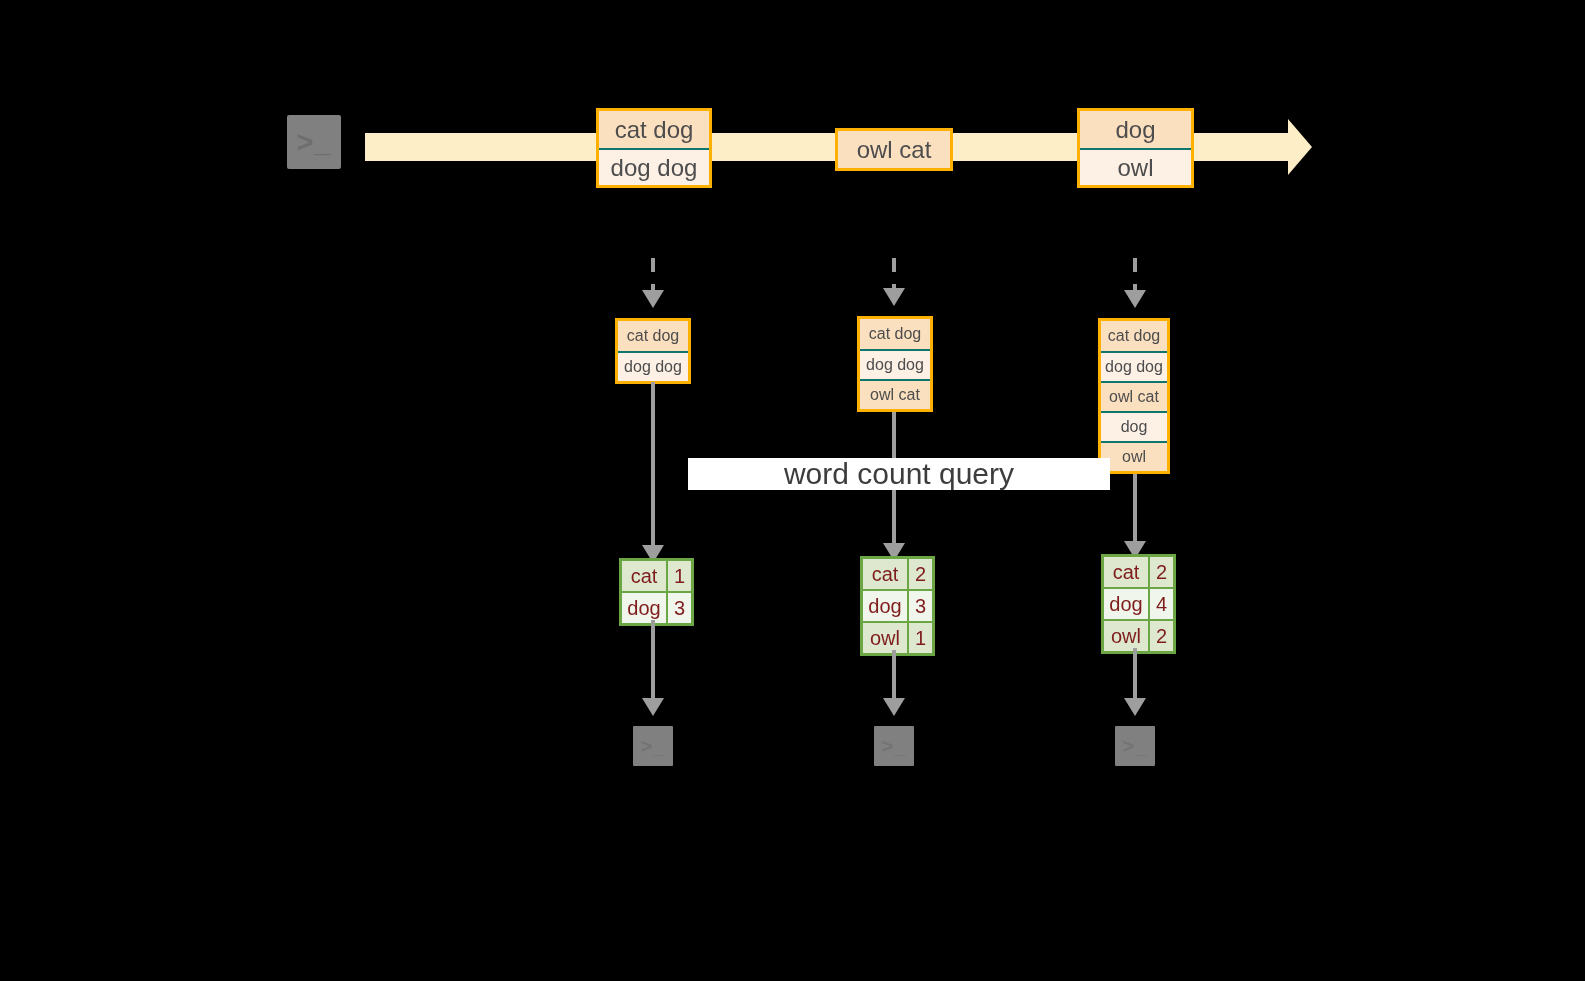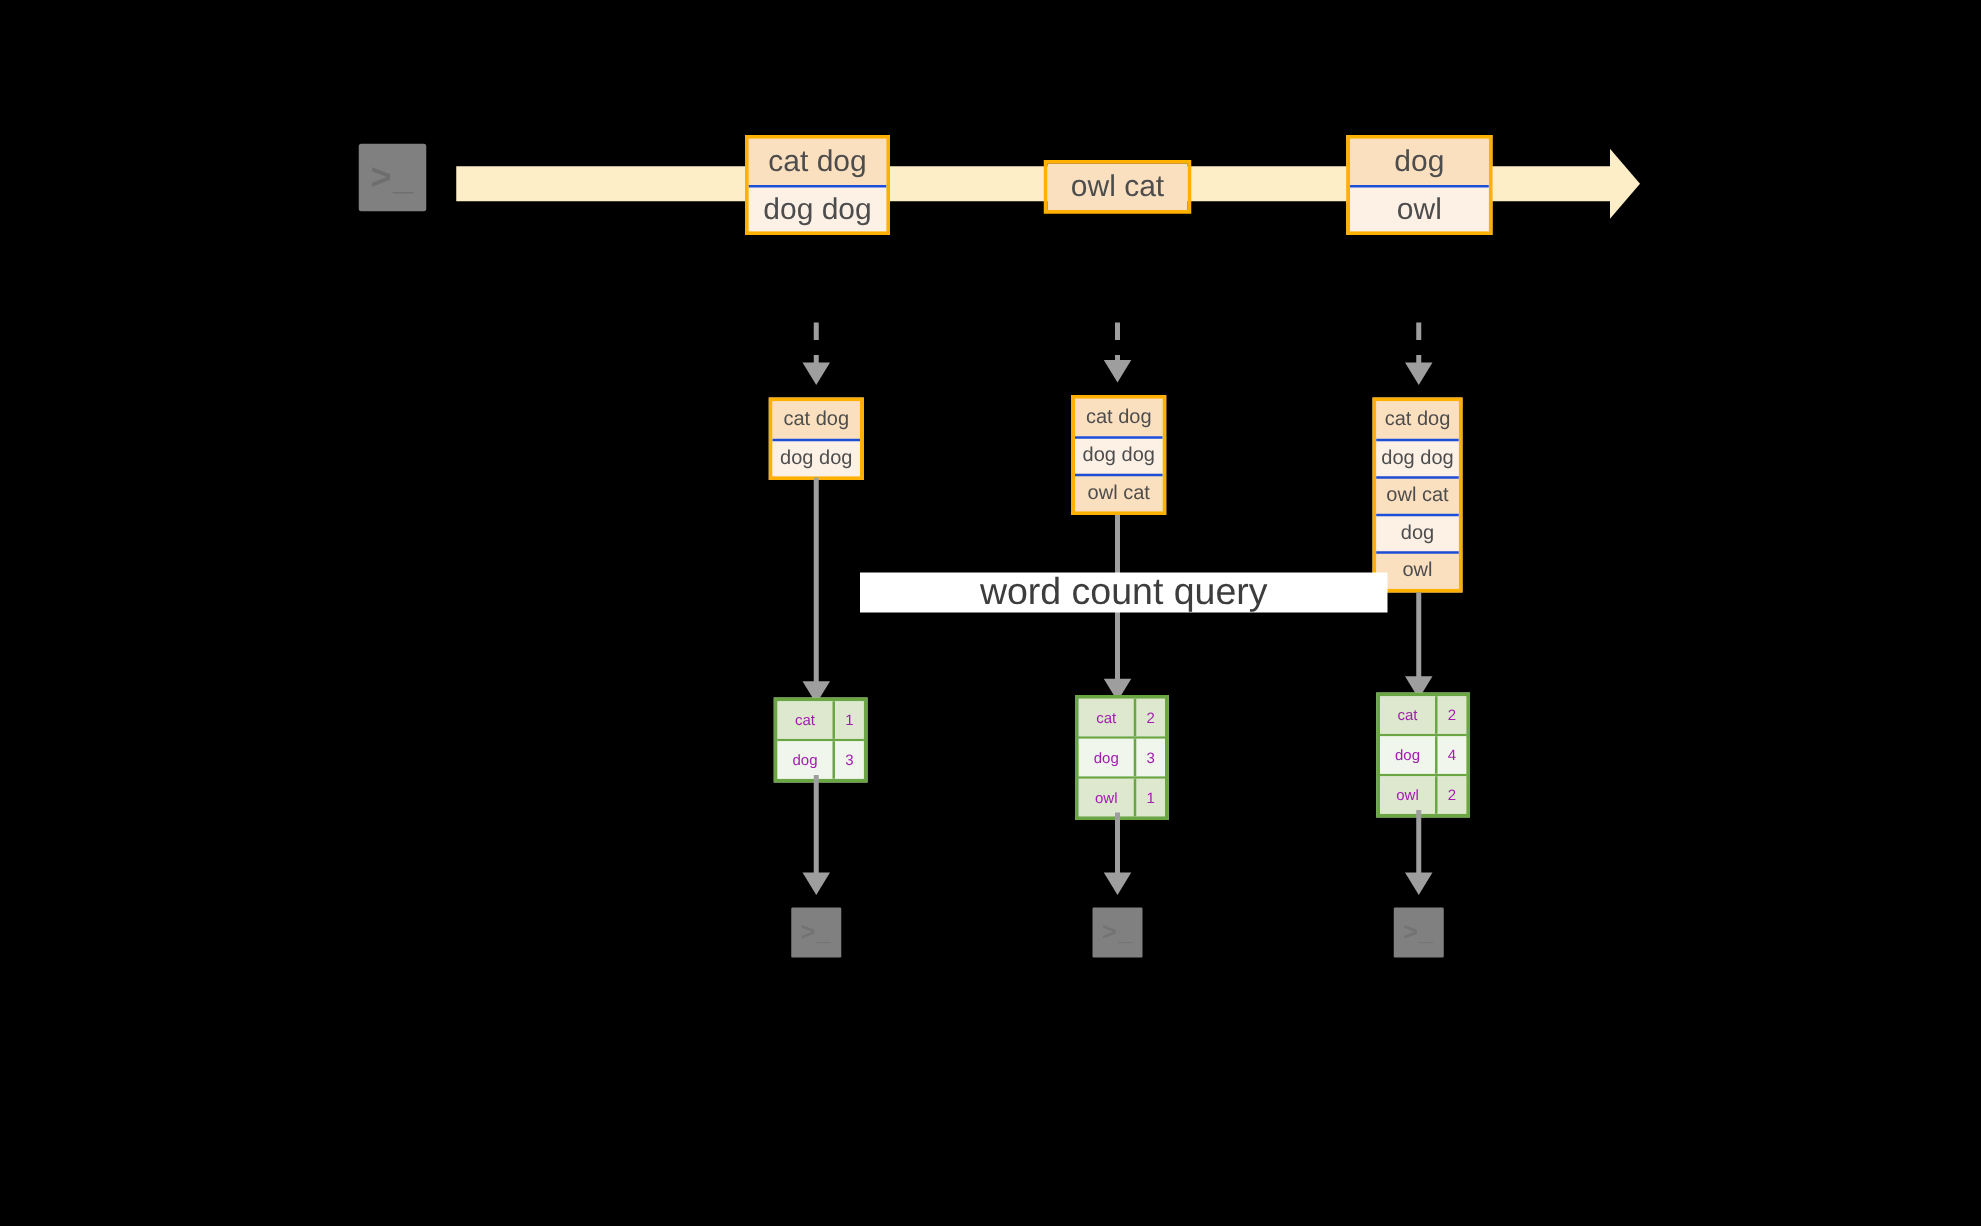--- a/index.html
+++ b/index.html
@@ -90,21 +90,21 @@
   }
   .rec .row {
     box-sizing: border-box;
     display: flex;
     align-items: center;
     justify-content: center;
     color: #4d4d4d;
     background: #fbe0c0;
   }
   .rec .row.alt { background: #fdf1e6; }
-  .rec .row + .row { border-top: 2px solid #1d4ed8; }
+  .rec .row + .row { border-top: 2px solid #0f766e; }
 
   .rec-big { }
   .rec-big .row { height: 37px; font-size: 24px; }
 
   .rec-small .row { height: 30px; font-size: 16px; }
 
   
   #rec-top-1 { left: 596px; top: 108px; width: 116px; }
   #rec-top-2 { left: 835px; top: 128px; width: 118px; }
   #rec-top-3 { left: 1077px; top: 108px; width: 117px; }
@@ -119,22 +119,22 @@
   .tbl .trow {
     display: flex;
     height: 30px;
   }
   .tbl .trow + .trow { border-top: 2px solid #6aa644; }
   .tbl .cell {
     box-sizing: border-box;
     display: flex;
     align-items: center;
     justify-content: center;
-    font-size: 12px;
-    color: #a21caf;
+    font-size: 20px;
+    color: #7f1d1d;
     background: #dde8cf;
   }
   .tbl .trow.alt .cell { background: #f1f6ec; }
   .tbl .cell.word { width: 44px; }
   .tbl .cell.count { width: 25px; border-left: 2px solid #6aa644; }
 
   
   .vline {
     position: absolute;
     width: 4px;

